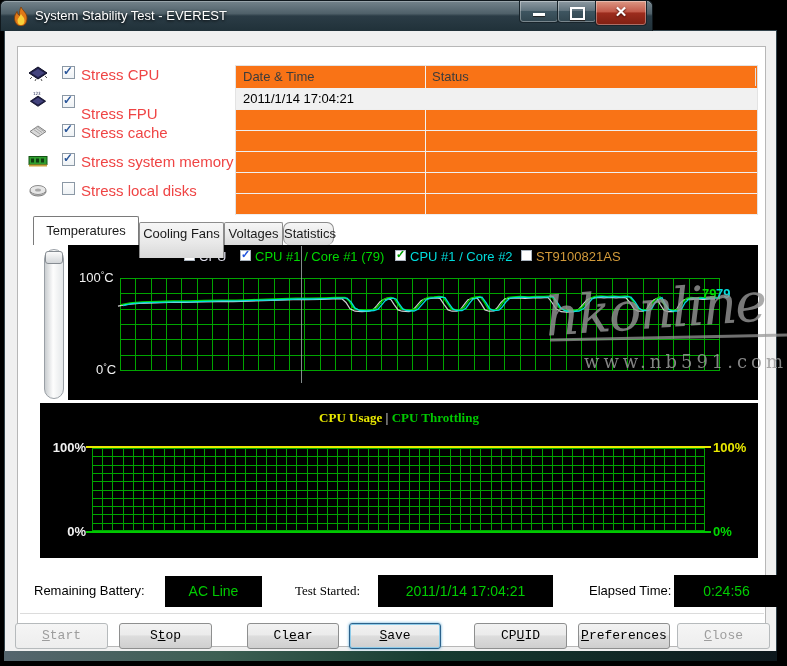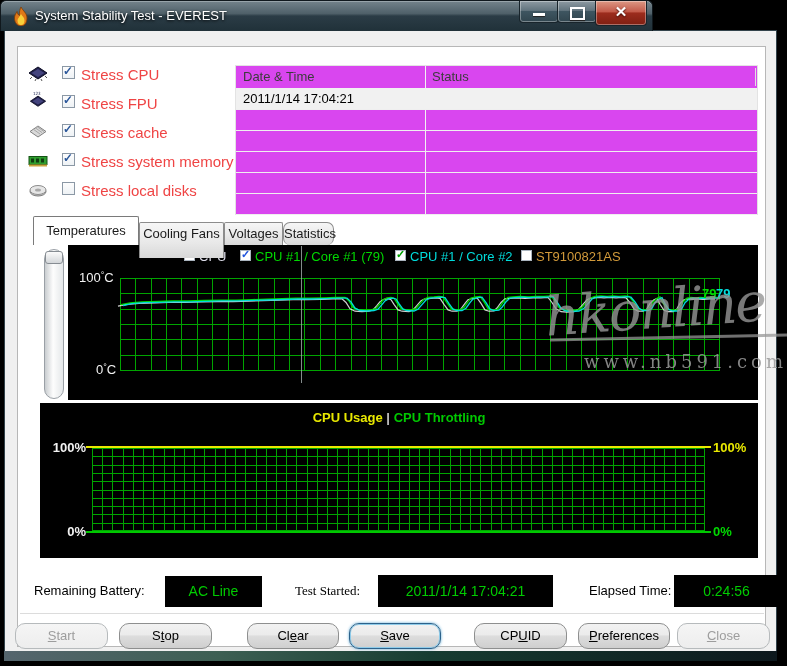--- a/index.html
+++ b/index.html
@@ -28,21 +28,21 @@
 
   
   .opt-row{height:18px;}
   .opt-icon{width:20px;height:17px;display:inline-block;}
   .cb{position:absolute;left:0;top:1px;width:13px;height:13px;background:linear-gradient(#fdfdfd,#eef2f5);
       border:1px solid #8b98a5;box-sizing:border-box;}
   .cb.on::after{content:"✓";position:absolute;left:0px;top:-3px;color:#2b579a;font-size:12px;font-weight:bold;}
   .opt-label{position:absolute;left:19px;top:1px;font-size:15px;color:#ef4444;white-space:nowrap;}
 
   
-  .logtable{left:235px;top:65px;width:523px;height:150px;background:#d946ef;
+  .logtable{left:235px;top:65px;width:523px;height:150px;background:#f97316;
     border:1px solid #e3e3e3;border-bottom:none;box-sizing:border-box;font-size:13px;}
   .th{position:absolute;top:0;height:22px;line-height:22px;color:#3c3c3c;}
   .colsep{position:absolute;top:2px;width:1px;height:18px;background:#e0e0e0;}
   .collong{position:absolute;top:0;width:1px;height:148px;background:#f2f2f2;}
   .hline{position:absolute;left:0;width:100%;height:1px;background:#efefef;}
   .row1{position:absolute;left:0;top:22px;width:100%;height:21px;background:#f1f1f1;line-height:21px;color:#000;}
   .cell1{position:absolute;left:7px;}
   .cell2{position:absolute;left:196px;}
 
   
@@ -78,31 +78,31 @@
     color:#969696;opacity:.8;transform:rotate(-4deg);letter-spacing:-2px;}
   .wm-line{left:550px;top:336px;width:237px;height:3px;background:#969696;opacity:.75;transform:rotate(-1.2deg);}
   .wm-url{left:584px;top:351px;font-family:"DejaVu Serif",serif;font-size:18px;letter-spacing:4px;color:#9a9a9a;opacity:.85;}
 
   .ugrid{left:92px;top:448px;width:613px;height:83px;
     background-image:repeating-linear-gradient(to right,#00a400 0 1px,transparent 1px 10.22px),
                      repeating-linear-gradient(to bottom,#00a400 0 1px,transparent 1px 8.3px);
     border-right:1px solid #00a400;border-bottom:1px solid #00a400;box-sizing:border-box;}
   .uline-top{left:86px;top:446px;width:625px;height:2px;background:#e8e800;}
   .uline-bot{left:86px;top:531px;width:625px;height:2px;background:#00c800;}
-  .utitle{left:40px;top:410px;width:718px;text-align:center;font-size:13px;font-weight:bold;}
+  .utitle{left:40px;top:410px;width:718px;text-align:center;font-size:13px;font-weight:bold;font-family:Liberation Serif, serif;}
   .pct{font-size:13px;font-weight:bold;}
 
   
   .sep-line{left:20px;top:613px;width:744px;height:1px;background:#dcdcdc;}
   .st-label{font-size:13px;color:#000;white-space:nowrap;}
   .st-box{background:#000;color:#00cc00;font-size:14px;text-align:center;}
 
   
-  .btn{box-sizing:border-box;height:26px;border-radius:10px;text-align:center;font-size:13px;line-height:24px;color:#000;
-    background:linear-gradient(#f2f2f2,#ebebeb 45%,#dddddd 50%,#cfcfcf);border:1px solid #8e8f8f;}
+  .btn{box-sizing:border-box;height:26px;border-radius:3px;text-align:center;font-size:13px;line-height:24px;color:#000;
+    background:linear-gradient(#f2f2f2,#ebebeb 45%,#dddddd 50%,#cfcfcf);border:1px solid #8e8f8f;font-family:Liberation Mono, monospace;}
   .btn.disabled{background:linear-gradient(#f5f5f5,#ededed);border:1px solid #b6babc;color:#9d9d9d;}
   .btn.focused{border:1px solid #2c628b;box-shadow:0 0 0 1px #8ecbe9 inset,0 0 3px #5aa7d4;}
   .mn{text-decoration:underline;}
 </style>
 </head>
 <body>
 
 <div class="abs frame"></div>
 <div class="abs glass-bottom"></div>
 <div class="abs panel"></div>
@@ -135,21 +135,21 @@
     <span class="cb on" style="left:34px;"></span>
     <span class="opt-label" style="left:53px;">Stress CPU</span>
   </div>
   <div class="abs opt-row" style="left:0;top:32px;width:200px;">
     <svg class="abs opt-icon" style="left:0;top:-3px;" viewBox="0 0 20 20">
       <text x="4" y="5" font-size="5" fill="#222a55" font-family="monospace">123</text>
       <polygon points="10,6 19,12 10,18 1,12" fill="#20204a" stroke="#0a0a22"></polygon>
         <polygon points="10,8 16.5,12 10,16 3.5,12" fill="#44447e"></polygon>
     </svg>
     <span class="cb on" style="left:34px;"></span>
-    <span class="opt-label" style="left:53px;">Stress FPU</span>
+    <span class="opt-label" style="left:53px;margin-top:10px;">Stress FPU</span>
   </div>
   <div class="abs opt-row" style="left:0;top:61px;width:200px;">
     <svg class="abs opt-icon" style="left:0;top:0;" viewBox="0 0 20 17">
       <polygon points="10,3 18,8.5 10,14 2,8.5" fill="#d9d9d9" stroke="#808080"></polygon>
       <line x1="5" y1="6" x2="12" y2="11" stroke="#a8a8a8"></line>
         <line x1="7" y1="4.6" x2="14" y2="9.6" stroke="#a8a8a8"></line>
         <line x1="9" y1="3.6" x2="16" y2="8.6" stroke="#a8a8a8"></line>
     </svg>
     <span class="cb on" style="left:34px;"></span>
     <span class="opt-label" style="left:53px;">Stress cache</span>

